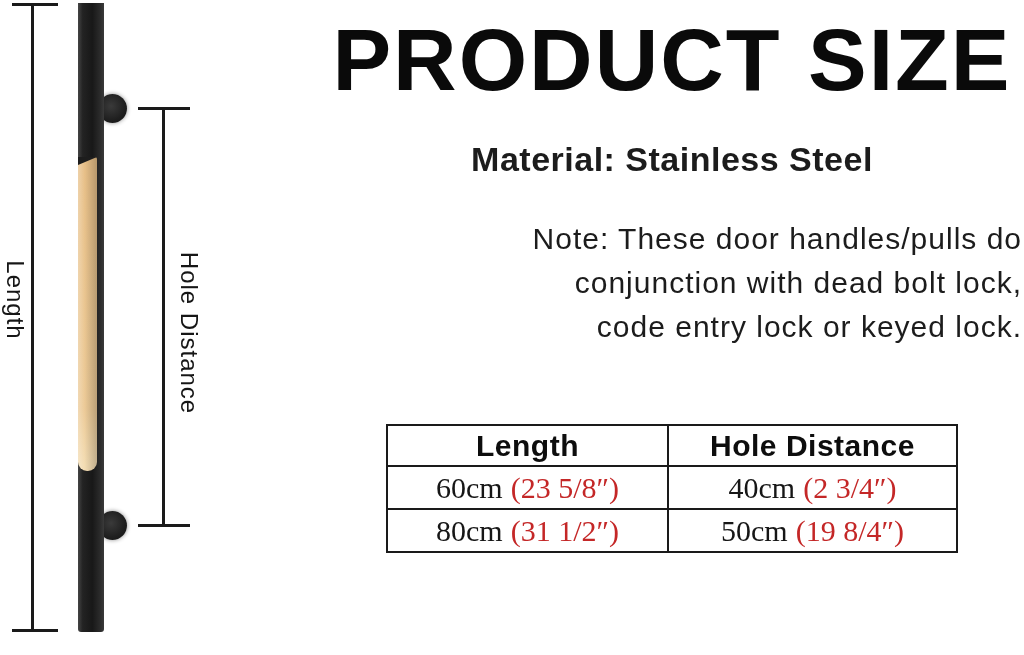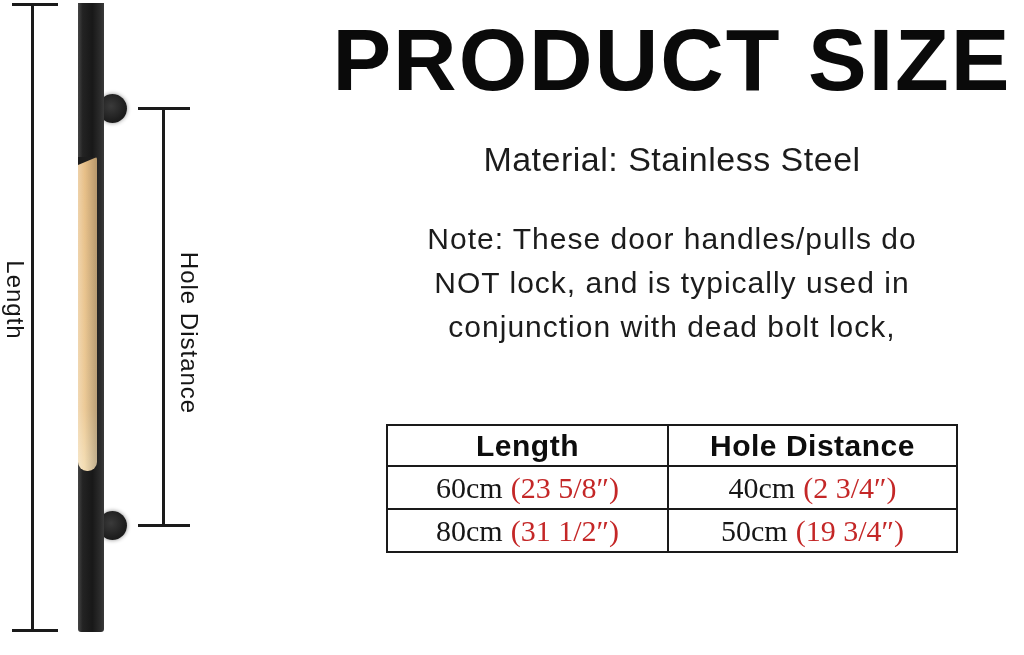--- a/index.html
+++ b/index.html
@@ -50,24 +50,24 @@
   .label-length{left:15px;top:300px;}
   .label-hole{left:189px;top:333px;}
 
   
   .title{
     left:310px;top:16px;width:724px;text-align:center;line-height:1;
     font-size:88px;font-weight:700;letter-spacing:2px;color:#0a0a0a;white-space:nowrap;
   }
   .material{
     left:322px;top:140px;width:700px;text-align:center;
-    font-size:34px;letter-spacing:.5px;color:#1c1c1c;white-space:nowrap;
+    font-size:34px;letter-spacing:.5px;color:#1c1c1c;white-space:nowrap;font-weight:bold;
   }
   .note{
-    left:322px;top:217px;width:700px;text-align:center;
+    left:322px;top:217px;width:700px;text-align:right;
     font-size:30px;line-height:44px;letter-spacing:1px;color:#1c1c1c;
   }
 
   
   table.size-table{
     position:absolute;left:386px;top:424px;width:572px;
     border-collapse:collapse;table-layout:fixed;
   }
   .size-table th,.size-table td{
     border:2px solid #1a1a1a;text-align:center;vertical-align:middle;padding:0;
@@ -105,22 +105,22 @@
 
     <div class="abs dim-label label-length">Length</div>
     <div class="abs dim-label label-hole">Hole Distance</div>
   </div>
 
   <div class="abs title">PRODUCT SIZE</div>
   <div class="abs material">Material: Stainless Steel</div>
 
   <div class="abs note">
     <div>Note: These door handles/pulls do</div>
-    <div>NOT lock, and is typically used in</div>
     <div>conjunction with dead bolt lock,</div>
+    <div>code entry lock or keyed lock.</div>
   </div>
 
   <table class="size-table">
     <colgroup>
         <col class="c1">
         <col class="c2">
       </colgroup>
     <thead>
       <tr>
         <th>Length</th>
@@ -134,19 +134,19 @@
         </td>
         <td>
           <span class="cm-val">40cm</span><span class="in-val">(2 3/4″)</span>
         </td>
       </tr>
       <tr>
         <td>
           <span class="cm-val">80cm</span><span class="in-val">(31 1/2″)</span>
         </td>
         <td>
-          <span class="cm-val">50cm</span><span class="in-val">(19 3/4″)</span>
+          <span class="cm-val">50cm</span><span class="in-val">(19 8/4″)</span>
         </td>
       </tr>
     </tbody>
   </table>
 
 </div>
 
 </body></html>

